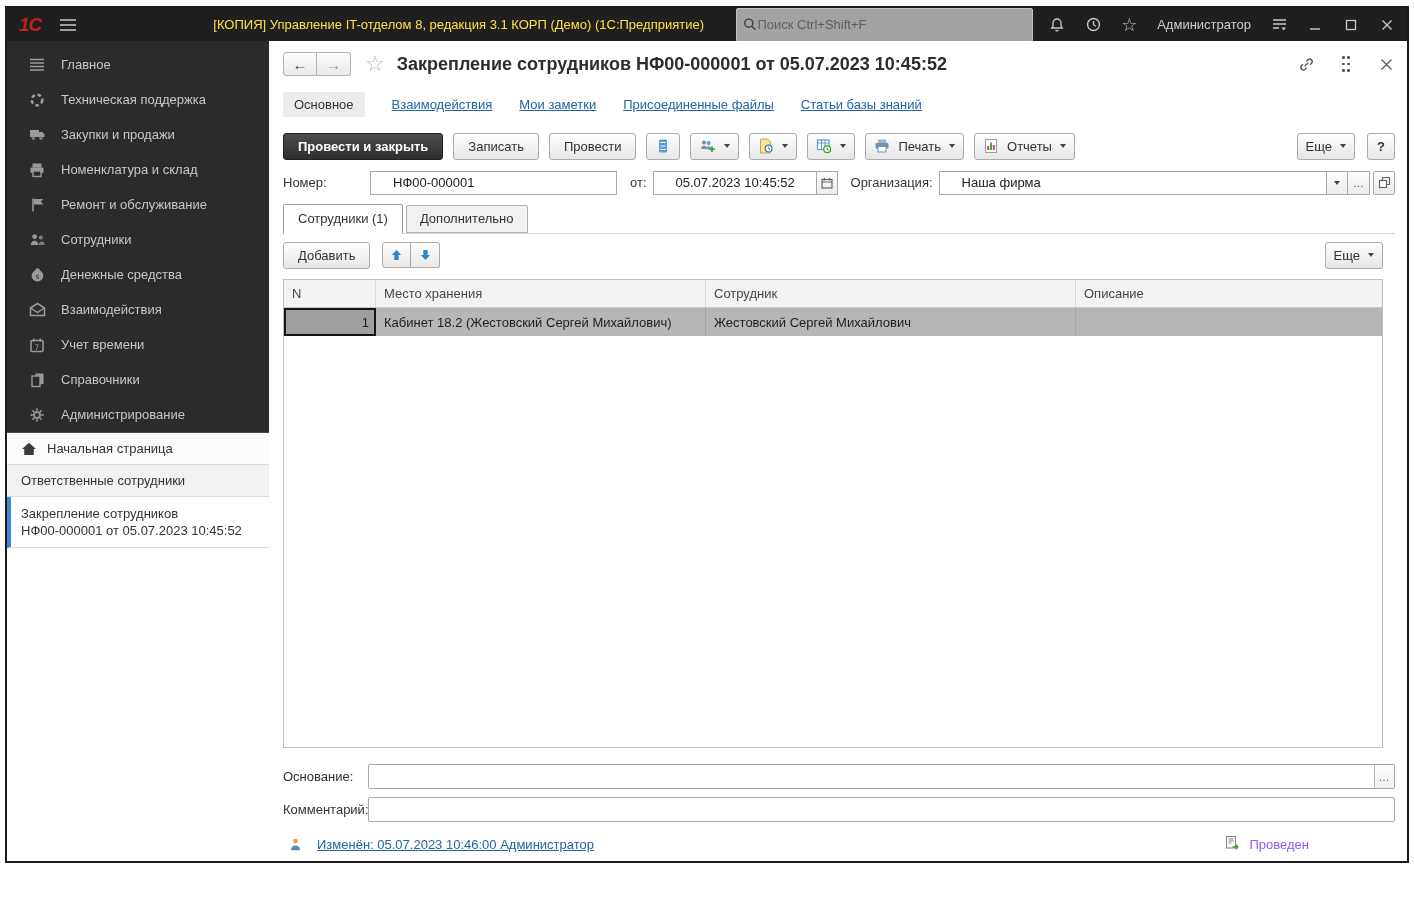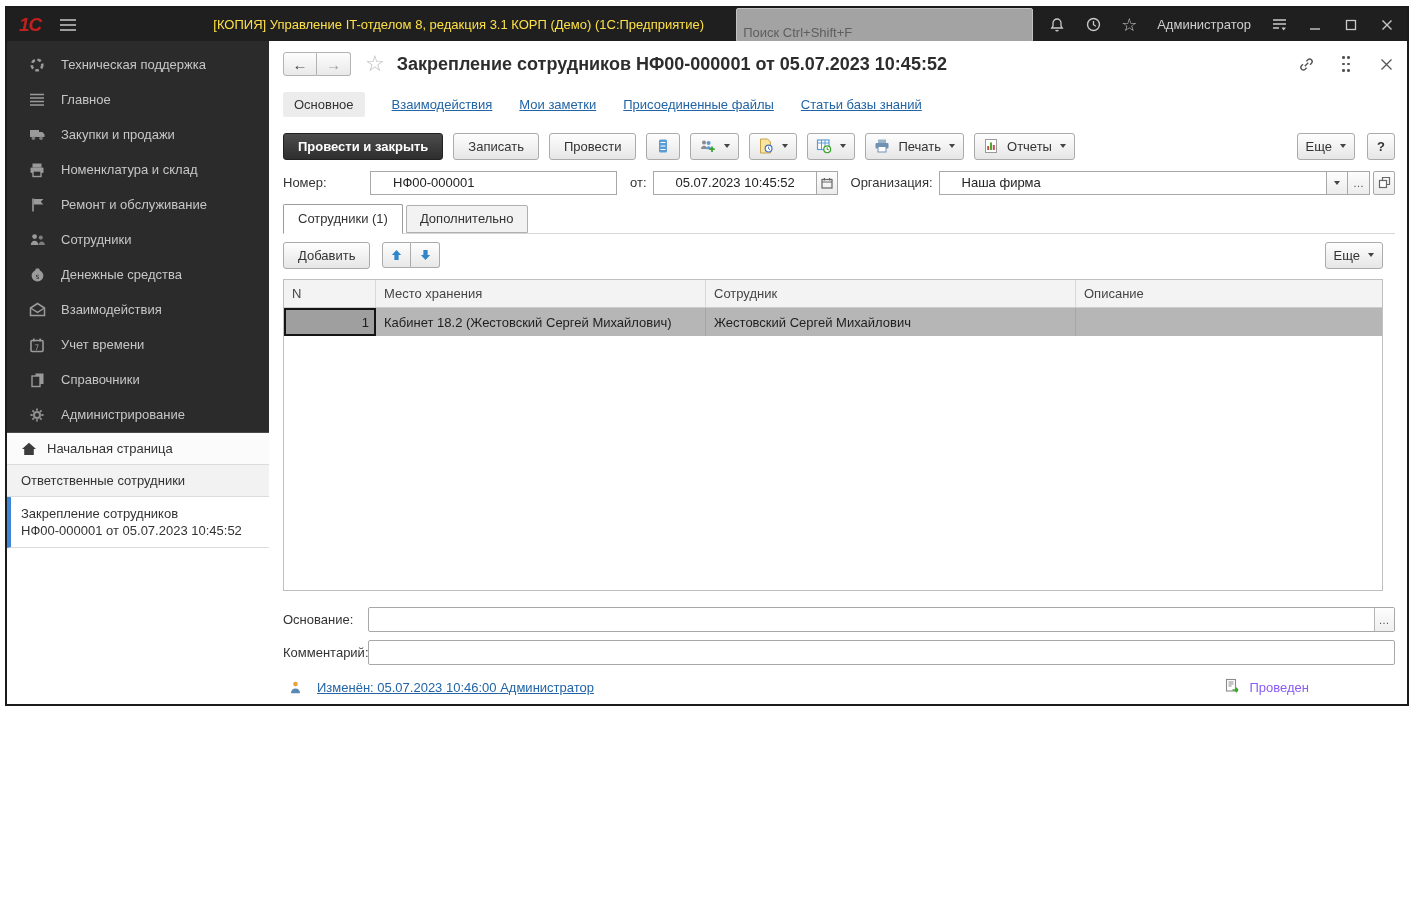--- a/index.html
+++ b/index.html
@@ -1,24 +1,24 @@
 <!DOCTYPE html>
 <html style="--titlebar-bg: #1f1f1f; --sidebar-bg: #2b2b2b; --accent-blue: #3f87d6; --link-blue: #2264a5; --selected-row: #b6b6b6; --posted-red: #a03c1d; --logo-red: #c0201e;"><head>
 <meta charset="utf-8">
 <style>
   * { margin:0; padding:0; box-sizing:border-box; }
   html,body { width:1414px; height:897px; background:#fff; font-family:"Liberation Sans","DejaVu Sans",sans-serif; font-size:13px; color:#333; overflow:hidden; }
-  .window { position:absolute; left:5px; top:6px; width:1404px; height:700px; border:2px solid #1b1b1b; background:#fff; display:flex; flex-direction:column; }
+  .window { position:absolute; left:5px; top:6px; width:1404px; height:857px; border:2px solid #1b1b1b; background:#fff; display:flex; flex-direction:column; }
 
   
   .titlebar { height:33px; background:#1f1f1f; display:flex; align-items:center; flex:0 0 33px; padding:0 10px 0 12px; }
   .logo1c { color:#c0201e; font-weight:bold; font-style:italic; font-size:19px; letter-spacing:-1px; margin-right:18px; }
   .tb-burger { margin-right:18px; display:flex; align-items:center; }
   .tb-title { color:#fde047; font-size:13px; margin-left:118px; white-space:nowrap; }
-  .tb-search { margin-left:auto; width:297px; height:23px; background:#a3a3a3; border:1px solid #c2c2c2; border-radius:2px; display:flex; align-items:center; padding:16px 6px;flex-direction:column; }
+  .tb-search { margin-left:auto; width:297px; height:23px; background:#a3a3a3; border:1px solid #c2c2c2; border-radius:2px; display:flex; align-items:center; padding:16px 6px; }
   .tb-search input { border:none; background:transparent; outline:none; width:100%; font-size:13px; color:#3f3f3f; font-family:inherit; }
   .tb-search input::placeholder { color:#5e5e5e; }
   .tb-icons { display:flex; align-items:center; margin-left:14px; gap:16px; }
   .tb-user { color:#cfcfcf; font-size:13px; margin:0 2px; }
   .tb-ico { display:flex; align-items:center; justify-content:center; width:20px; height:20px; }
 
   
   .bodyrow { flex:1; display:flex; min-height:0; }
   .sidebar { width:262px; flex:0 0 262px; background:#2b2b2b; display:flex; flex-direction:column; }
   .side-modules { padding-top:6px; }
@@ -161,33 +161,33 @@
     </div>
   </div>
 
   <div class="bodyrow">
 
     <div class="sidebar">
       <div class="side-modules">
 
         <div class="side-item">
           <span class="mico">
+              <svg width="16" height="14" viewBox="0 0 16 14">
+                <path d="M1 1.5h14M1 5h14M1 8.5h14M1 12h14" stroke="#9a9a9a" stroke-width="1.5"></path>
+              </svg>
+            </span>
+          <span>Главное</span>
+        </div>
+        <div class="side-item">
+          <span class="mico">
               <svg width="16" height="16" viewBox="0 0 16 16">
                 <circle cx="8" cy="8" r="5.3" fill="none" stroke="#9a9a9a" stroke-width="2.6" stroke-dasharray="3.6 2.6"></circle>
               </svg>
             </span>
           <span>Техническая поддержка</span>
-        </div>
-        <div class="side-item">
-          <span class="mico">
-              <svg width="16" height="14" viewBox="0 0 16 14">
-                <path d="M1 1.5h14M1 5h14M1 8.5h14M1 12h14" stroke="#9a9a9a" stroke-width="1.5"></path>
-              </svg>
-            </span>
-          <span>Главное</span>
         </div>
         <div class="side-item">
           <span class="mico">
               <svg width="17" height="15" viewBox="0 0 17 15">
                 <path d="M1 3h9v7H1z" fill="#9a9a9a"></path>
                 <path d="M10 5h3.4L15.5 7.4V10H10z" fill="#9a9a9a"></path>
                 <circle cx="4.4" cy="11.3" r="1.8" fill="#7d7d7d"></circle>
                 <circle cx="12" cy="11.3" r="1.8" fill="#7d7d7d"></circle>
               </svg>
             </span>

